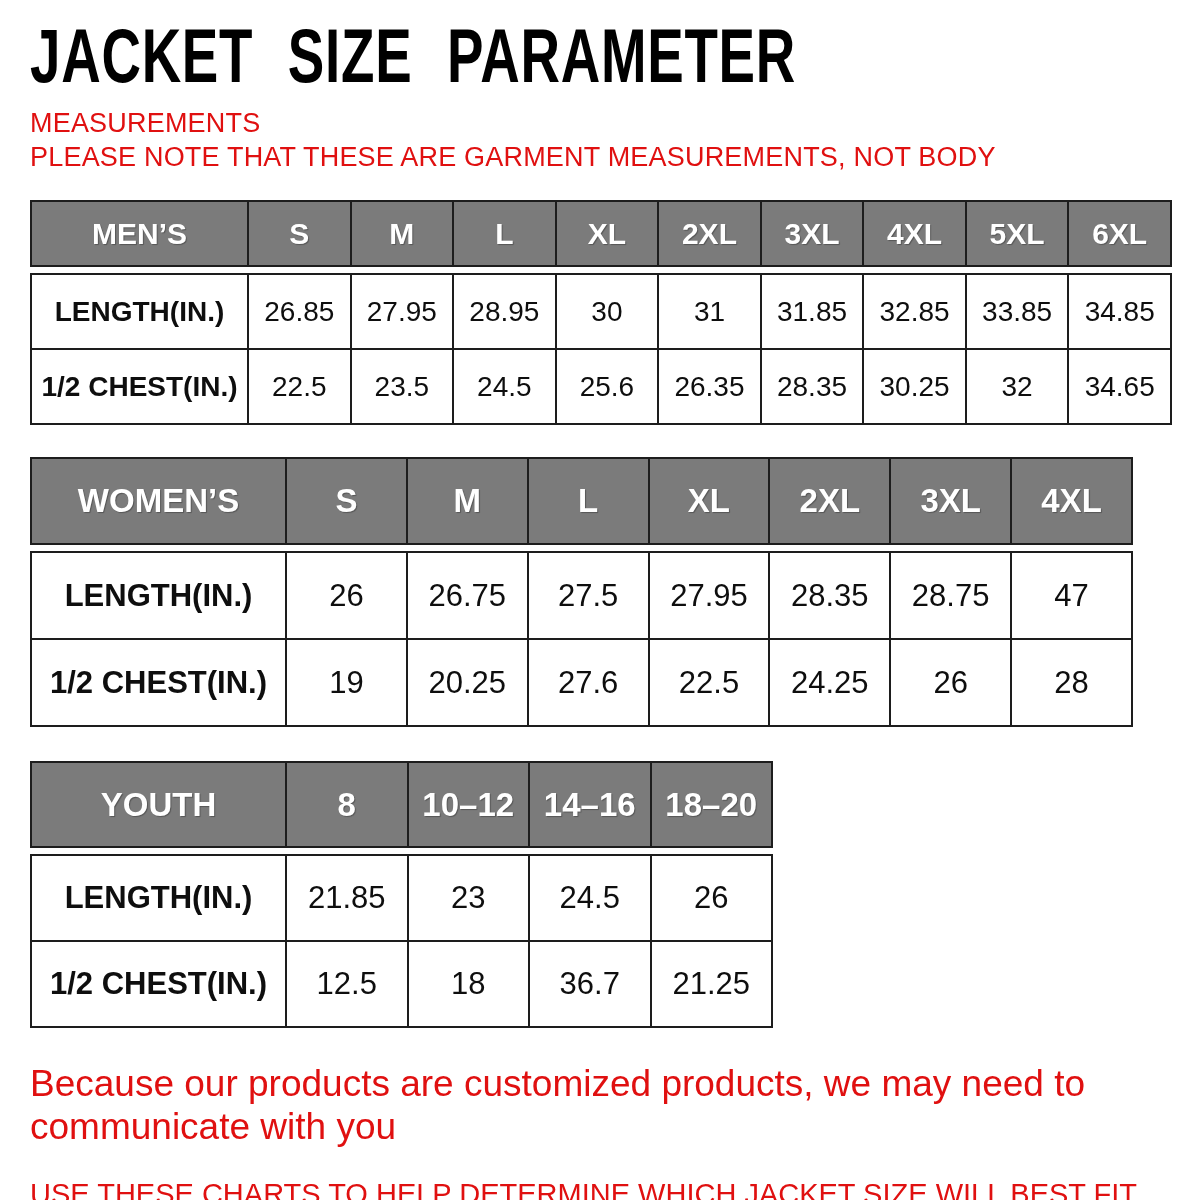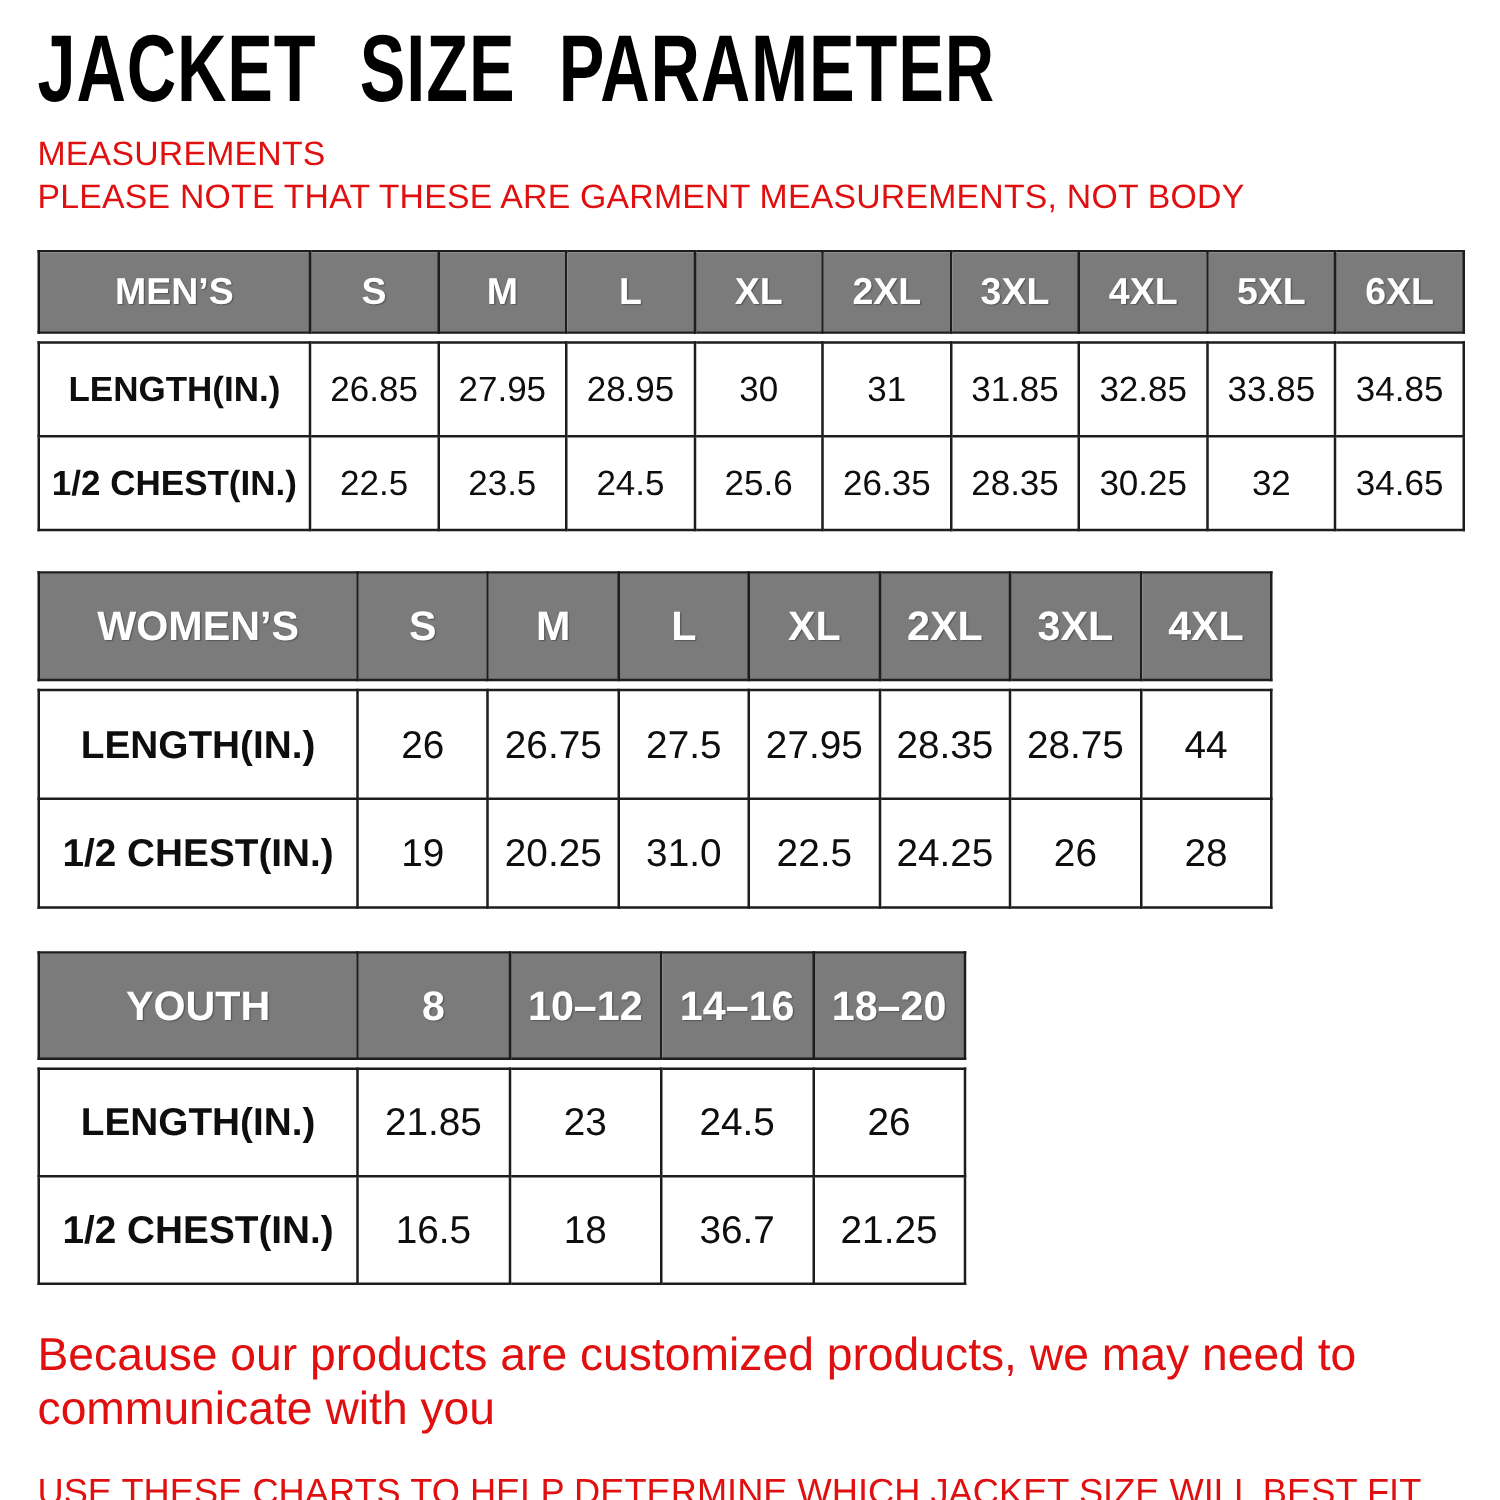--- a/index.html
+++ b/index.html
@@ -61,21 +61,21 @@
 
   
   table.mens { width:1142px; }
   .mens col.first { width:217px; }
   table.head-tbl.mens tr { height:65px; }
   table.head-tbl.mens th { font-size:30px; }
   table.data-tbl.mens tr { height:75px; }
   table.data-tbl.mens td { font-size:28px; }
 
   
-  table.womens { width:988px;border-radius:18px; }
+  table.womens { width:1103px;border-radius:18px; }
   .womens col.first { width:255px; }
   table.head-tbl.womens tr { height:86px; }
   table.head-tbl.womens th { font-size:33px; }
   table.data-tbl.womens tr { height:87px; }
   table.data-tbl.womens td { font-size:31px; }
 
   
   table.youth { width:743px; }
   .youth col.first { width:255px; }
   table.head-tbl.youth tr { height:85px; }
@@ -193,27 +193,27 @@
         </colgroup>
       <tbody>
           <tr>
         <td class="rowlabel">LENGTH(IN.)</td>
         <td>26</td>
         <td>26.75</td>
         <td>27.5</td>
         <td>27.95</td>
         <td>28.35</td>
         <td>28.75</td>
-        <td>44</td>
+        <td>47</td>
       </tr>
       <tr>
         <td class="rowlabel">1/2 CHEST(IN.)</td>
         <td>19</td>
         <td>20.25</td>
-        <td>31.0</td>
+        <td>27.6</td>
         <td>22.5</td>
         <td>24.25</td>
         <td>26</td>
         <td>28</td>
       </tr>
     </tbody>
       </table>
   </section>
 
   <section class="chart chart-youth">
@@ -240,21 +240,21 @@
       <tbody>
           <tr>
         <td class="rowlabel">LENGTH(IN.)</td>
         <td>21.85</td>
         <td>23</td>
         <td>24.5</td>
         <td>26</td>
       </tr>
       <tr>
         <td class="rowlabel">1/2 CHEST(IN.)</td>
-        <td>16.5</td>
+        <td>12.5</td>
         <td>18</td>
         <td>36.7</td>
         <td>21.25</td>
       </tr>
     </tbody>
       </table>
   </section>
 
   <div class="footer-para">
     <div>Because our products are customized products, we may need to communicate with you</div>

